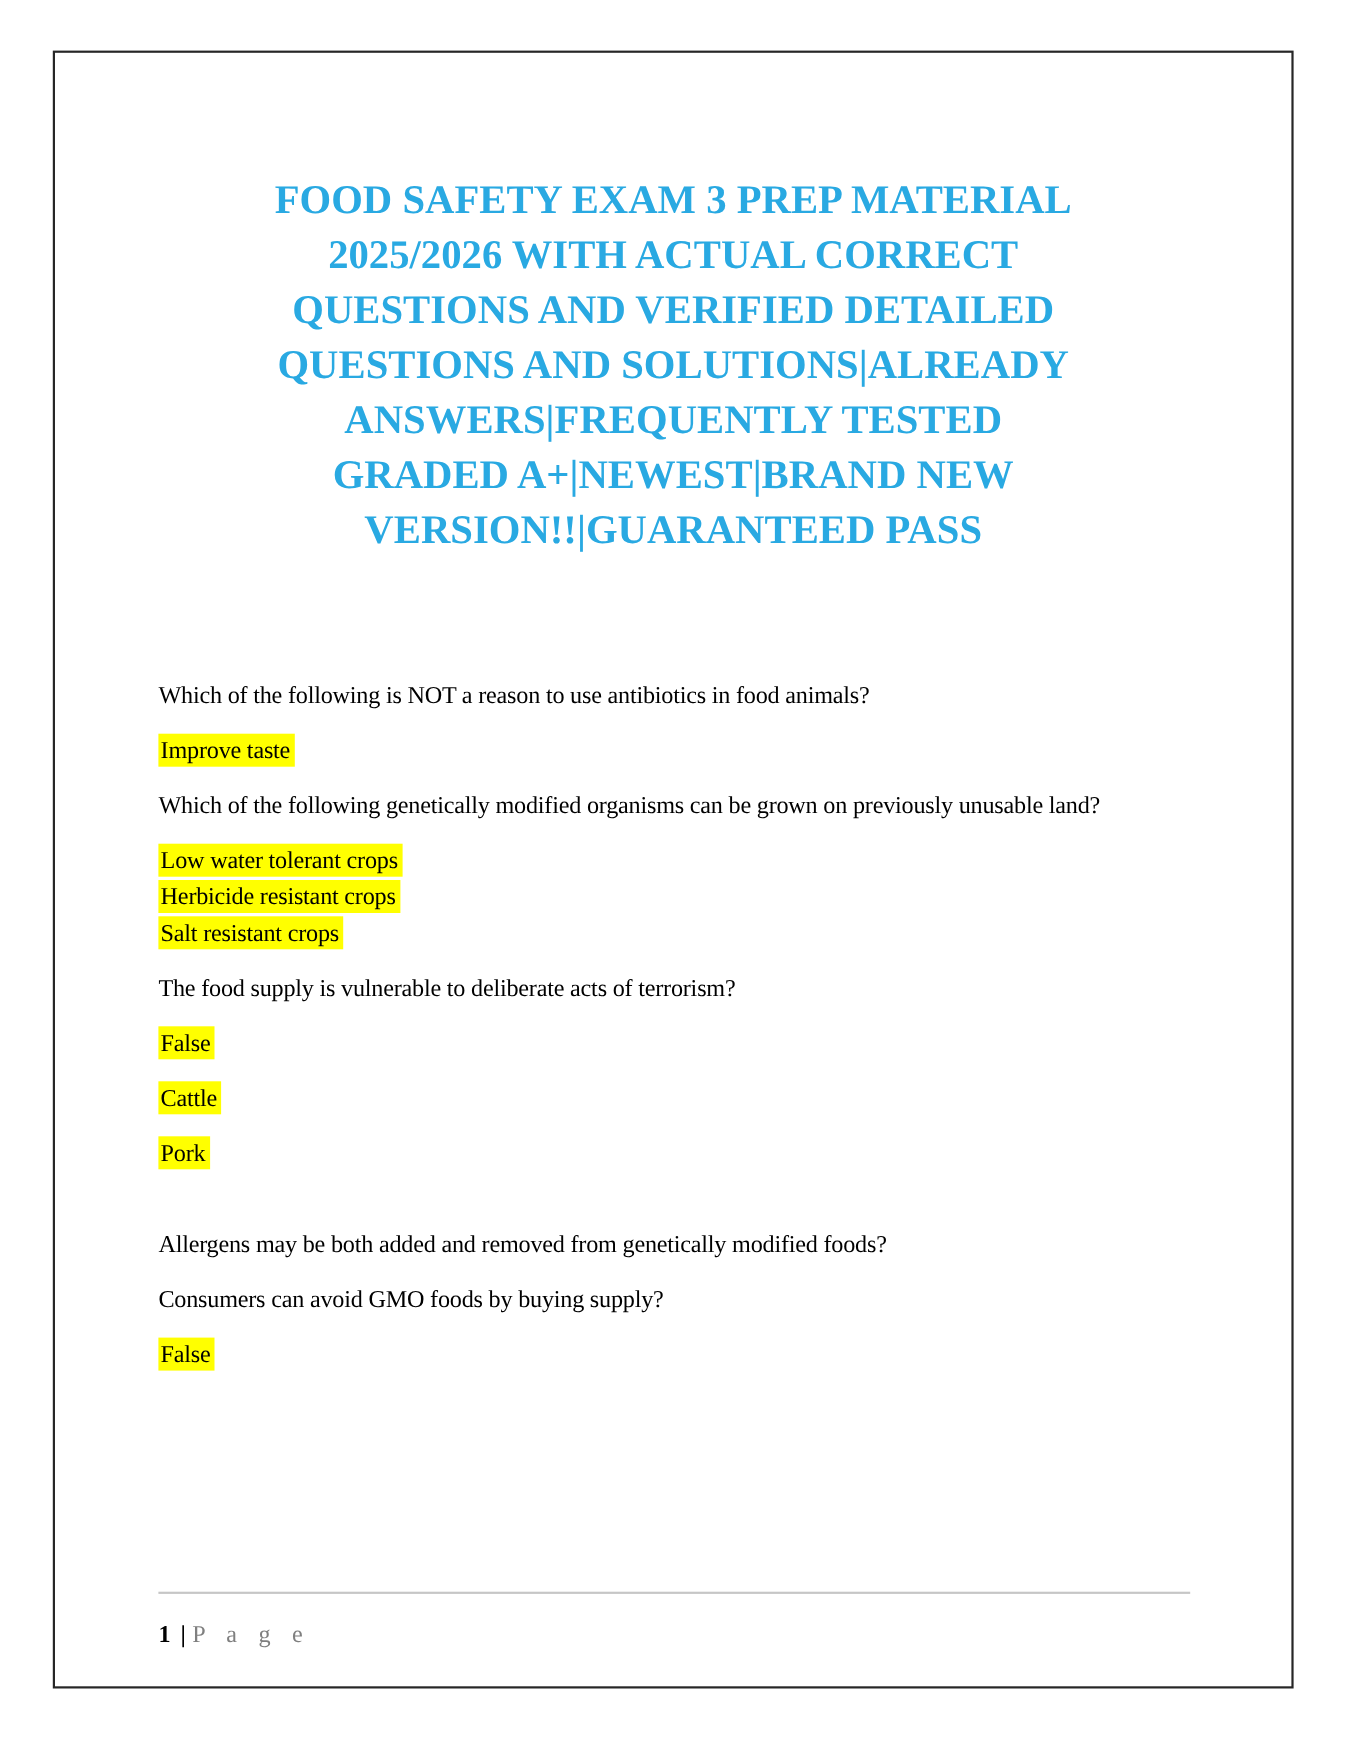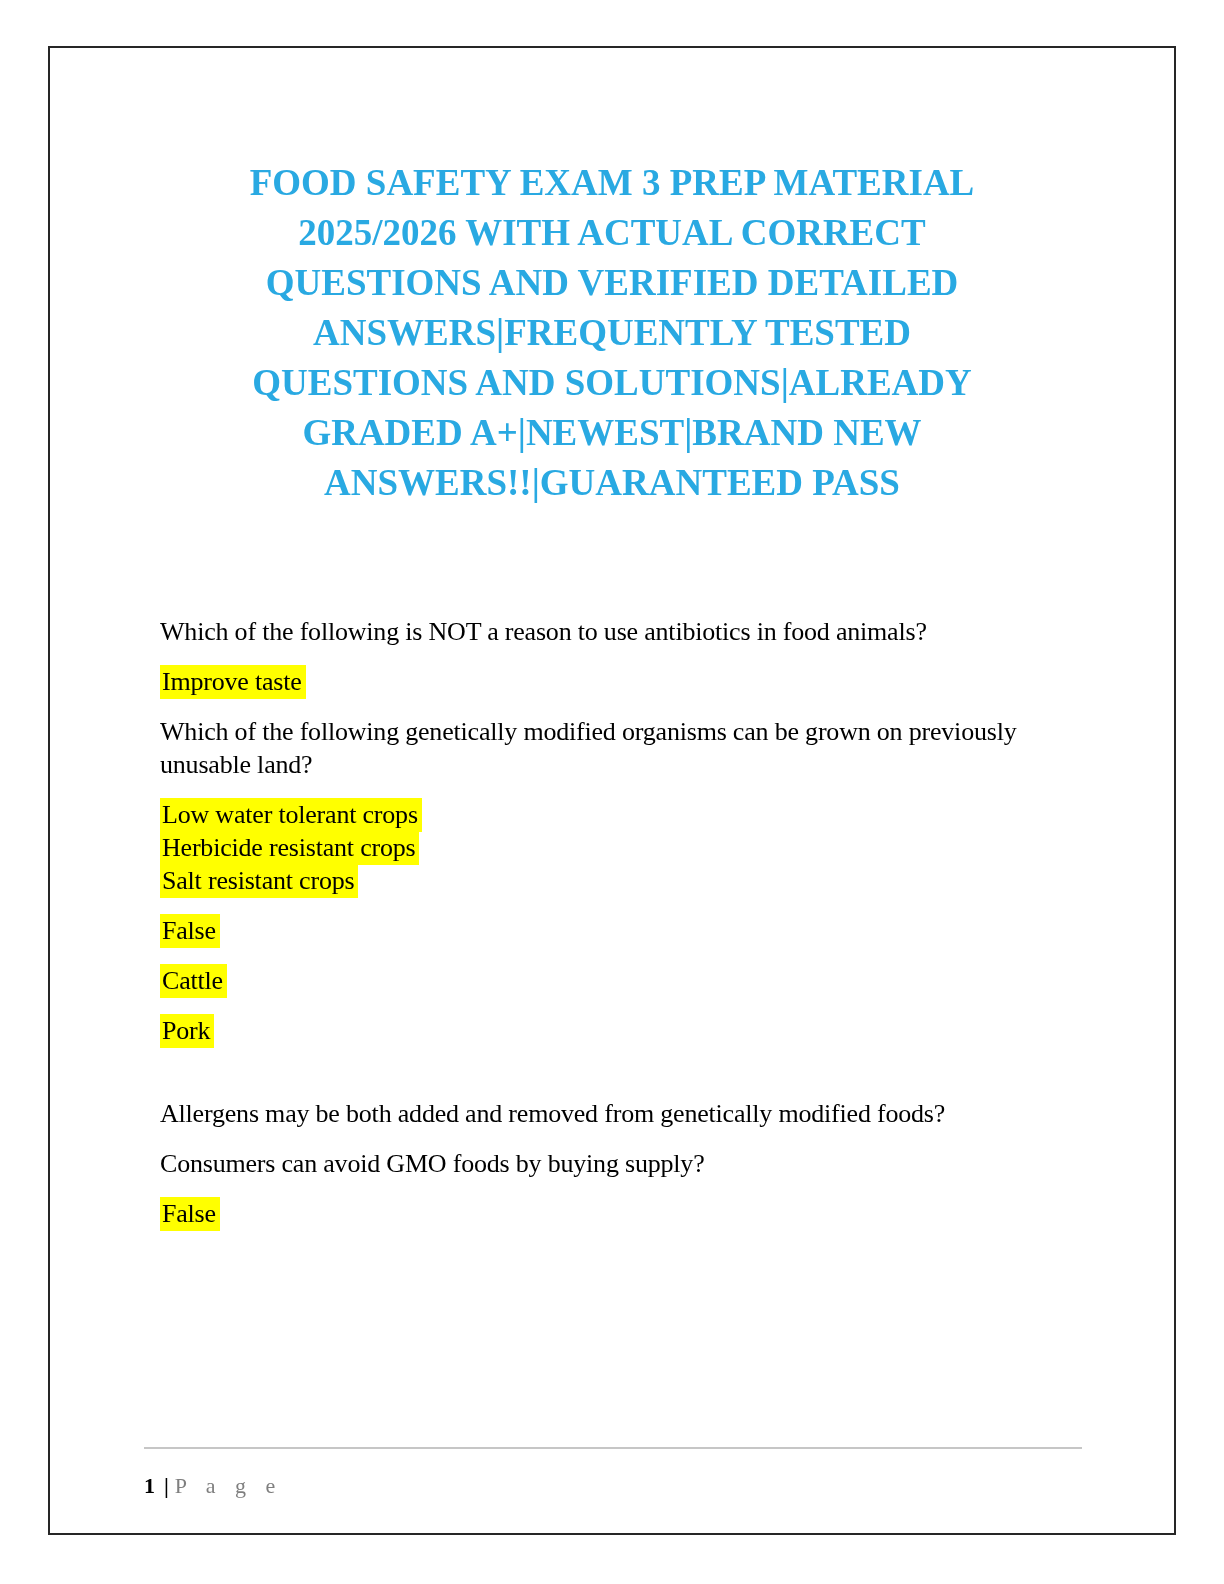--- a/index.html
+++ b/index.html
@@ -28,23 +28,23 @@
     text-align: center;
     font-family: "Liberation Serif", serif;
     font-weight: bold;
     font-size: 37px;
     line-height: 50px;
     color: var(--title, #29A9E2);
   }
   .qa {
     position: absolute;
     top: 615px;
-    left: 160px;
+    left: 144px;
     width: 936px;
-    font-size: 26px;
+    font-size: 22px;
     line-height: 33px;
     letter-spacing: -0.2px;
     color: var(--body_text, #000000);
   }
   .qa p { margin: 0 0 17px 0; }
   .hl {
     background: var(--highlight, #FFFF00);
     padding: 2px 4px 3px 2px;
   }
   .spacer { height: 33px; }
@@ -64,35 +64,36 @@
 </style>
 </head>
 <body>
 
 <div class="page-border"></div>
 
 <div class="doc-title">
   <div>FOOD SAFETY EXAM 3 PREP MATERIAL</div>
   <div>2025/2026 WITH ACTUAL CORRECT</div>
   <div>QUESTIONS AND VERIFIED DETAILED</div>
+  <div>QUESTIONS AND SOLUTIONS|ALREADY</div>
   <div>ANSWERS|FREQUENTLY TESTED</div>
-  <div>QUESTIONS AND SOLUTIONS|ALREADY</div>
   <div>GRADED A+|NEWEST|BRAND NEW</div>
-  <div>ANSWERS!!|GUARANTEED PASS</div>
+  <div>VERSION!!|GUARANTEED PASS</div>
 </div>
 
 <div class="qa">
   <p>Which of the following is NOT a reason to use antibiotics in food animals?</p>
   <p><span class="hl">Improve taste</span></p>
   <p>Which of the following genetically modified organisms can be grown on previously unusable land?</p>
   <p class="answer-group">
     <span style="display:block"><span class="hl">Low water tolerant crops</span></span>
     <span style="display:block"><span class="hl">Herbicide resistant crops</span></span>
     <span style="display:block"><span class="hl">Salt resistant crops</span></span>
   </p>
+  <p>The food supply is vulnerable to deliberate acts of terrorism?</p>
   <p><span class="hl">False</span></p>
   <p><span class="hl">Cattle</span></p>
   <p><span class="hl">Pork</span></p>
   <div class="spacer"></div>
   <p>Allergens may be both added and removed from genetically modified foods?</p>
   <p>Consumers can avoid GMO foods by buying supply?</p>
   <p><span class="hl">False</span></p>
 </div>
 
 <div class="footer">

